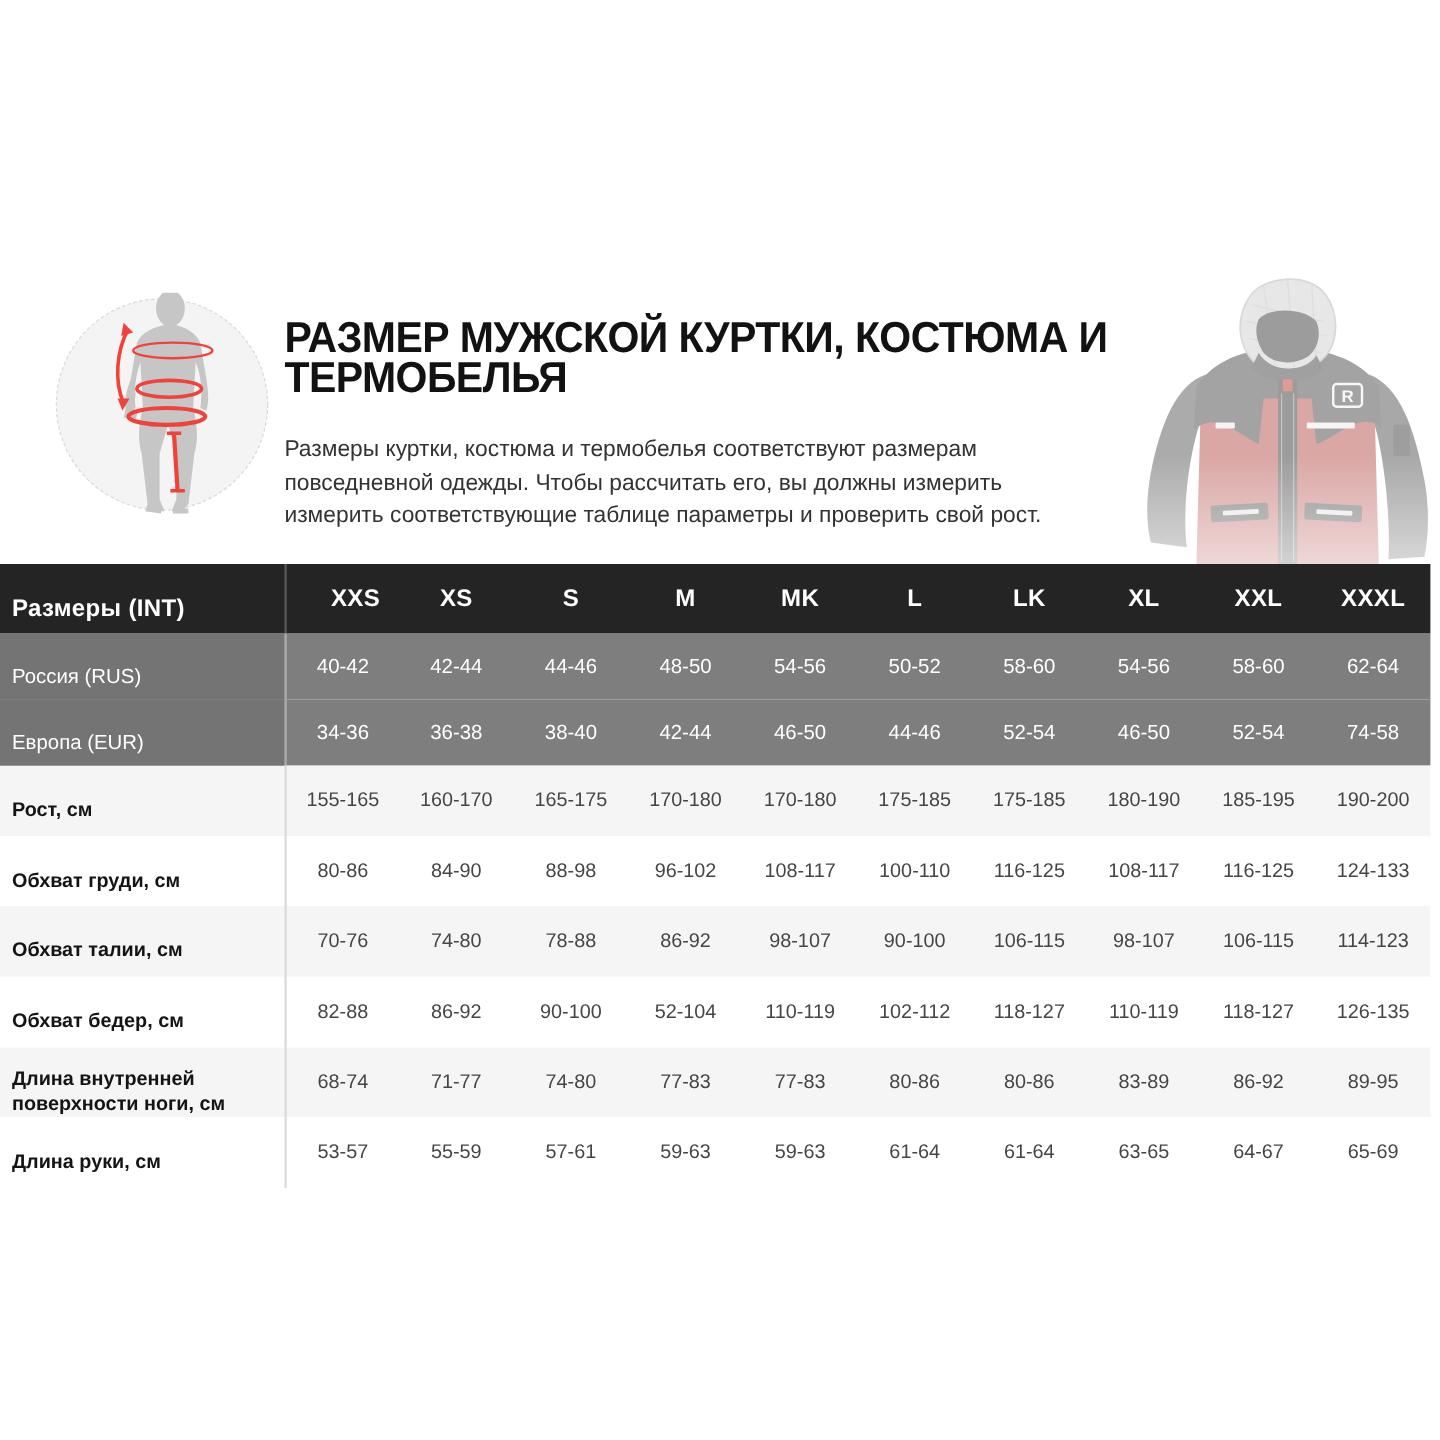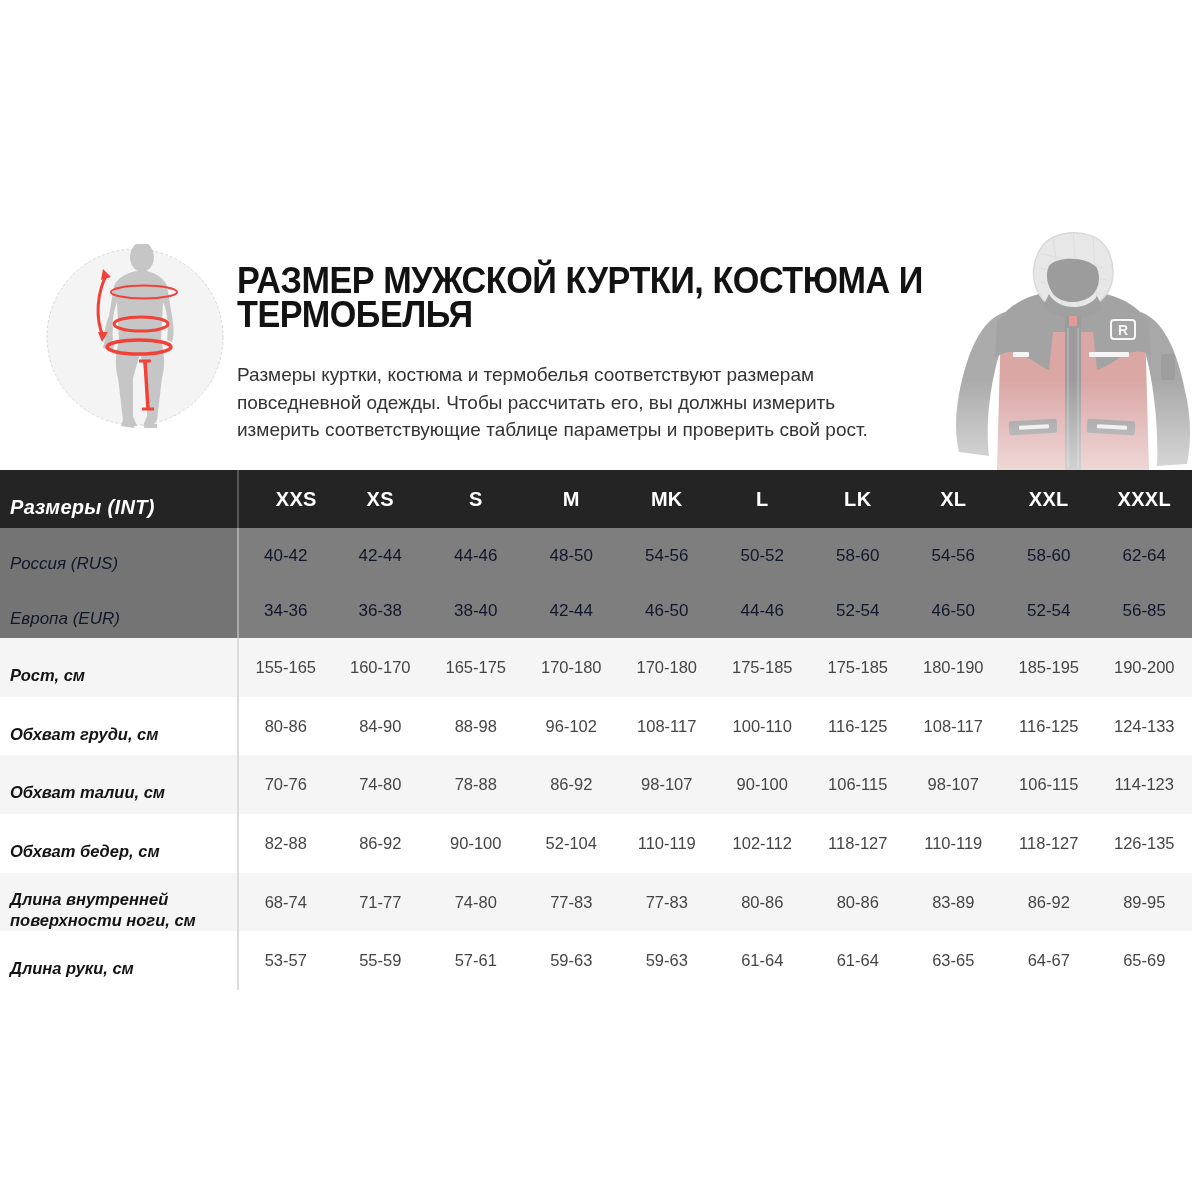--- a/index.html
+++ b/index.html
@@ -62,32 +62,31 @@
   }
   .cell {
     display: flex; align-items: center; justify-content: center;
     text-align: center;
     line-height: 1.25;
   }
   .label-cell {
     justify-content: flex-start;
     text-align: left;
     padding: 16px 16px 0 10px;
-    font-style: italic;
   }
   .first-data { border-left: 2px solid transparent; }
 
   .header-row { height: 58px; background: var(--header-bg); }
   .header-row .cell {
     color: #ffffff; font-weight: 700; font-size: 20px; letter-spacing: 0.3px;
   }
   .header-row .first-data { border-left-color: #565656; padding-left: 21px; }
 
   .region-row { height: 55px; background: var(--region-bg); }
-  .region-row .cell { color: #0f172a; font-size: 17px; }
+  .region-row .cell { color: #ffffff; font-size: 17px; }
   .region-row .label-cell { background: var(--region-label-bg); }
   .region-row .first-data { border-left-color: #aaaaaa; }
 
   .meas-row { height: 58.7px; background: #ffffff; }
   .meas-row.odd { background: var(--stripe-bg); }
   .meas-row .cell { color: #454545; font-size: 16.5px; }
   .meas-row .label-cell { color: #141414; font-weight: 700; font-size: 16.5px; }
   .meas-row .first-data { border-left-color: #dcdcdc; }
 </style>
 </head>
@@ -215,21 +214,21 @@
       <div class="cell label-cell">Европа (EUR)</div>
       <div class="cell first-data">34-36</div>
       <div class="cell">36-38</div>
       <div class="cell">38-40</div>
       <div class="cell">42-44</div>
       <div class="cell">46-50</div>
       <div class="cell">44-46</div>
       <div class="cell">52-54</div>
       <div class="cell">46-50</div>
       <div class="cell">52-54</div>
-      <div class="cell">56-85</div>
+      <div class="cell">74-58</div>
     </div>
     <div class="trow meas-row odd">
       <div class="cell label-cell">Рост, см</div>
       <div class="cell first-data">155-165</div>
       <div class="cell">160-170</div>
       <div class="cell">165-175</div>
       <div class="cell">170-180</div>
       <div class="cell">170-180</div>
       <div class="cell">175-185</div>
       <div class="cell">175-185</div>

